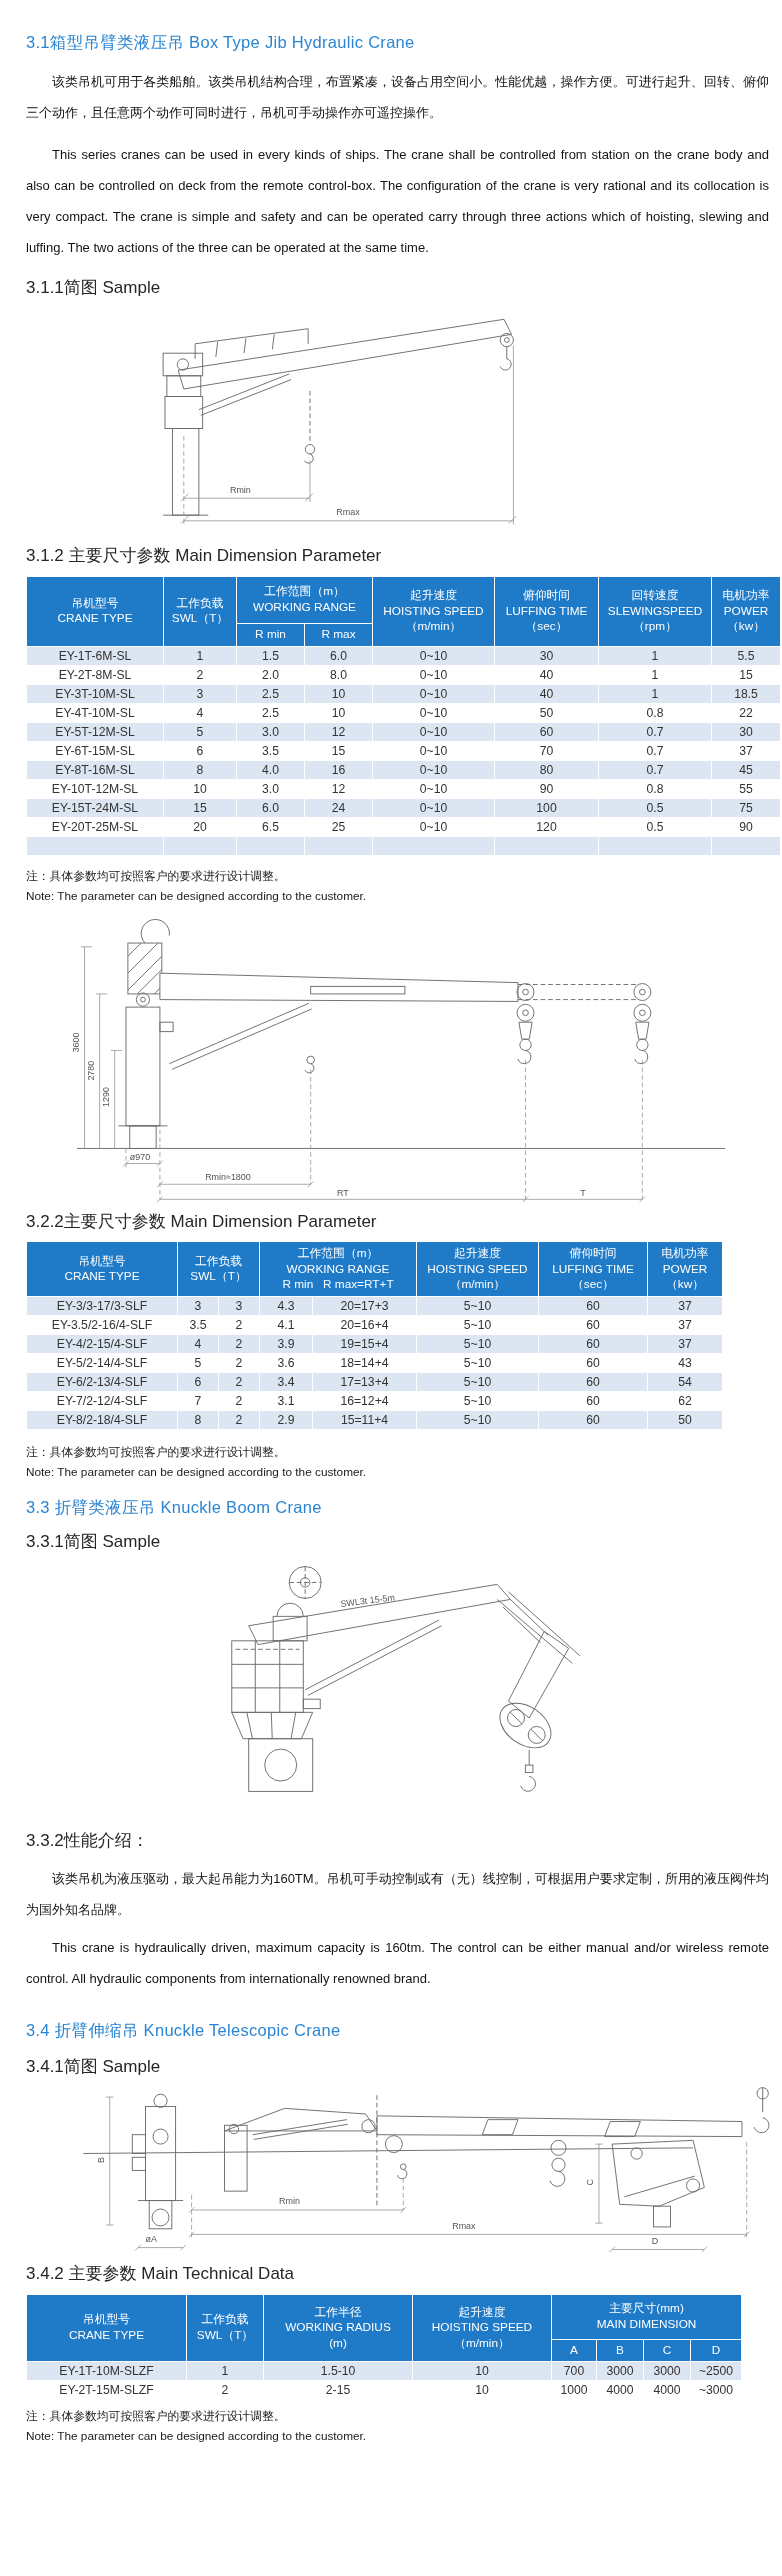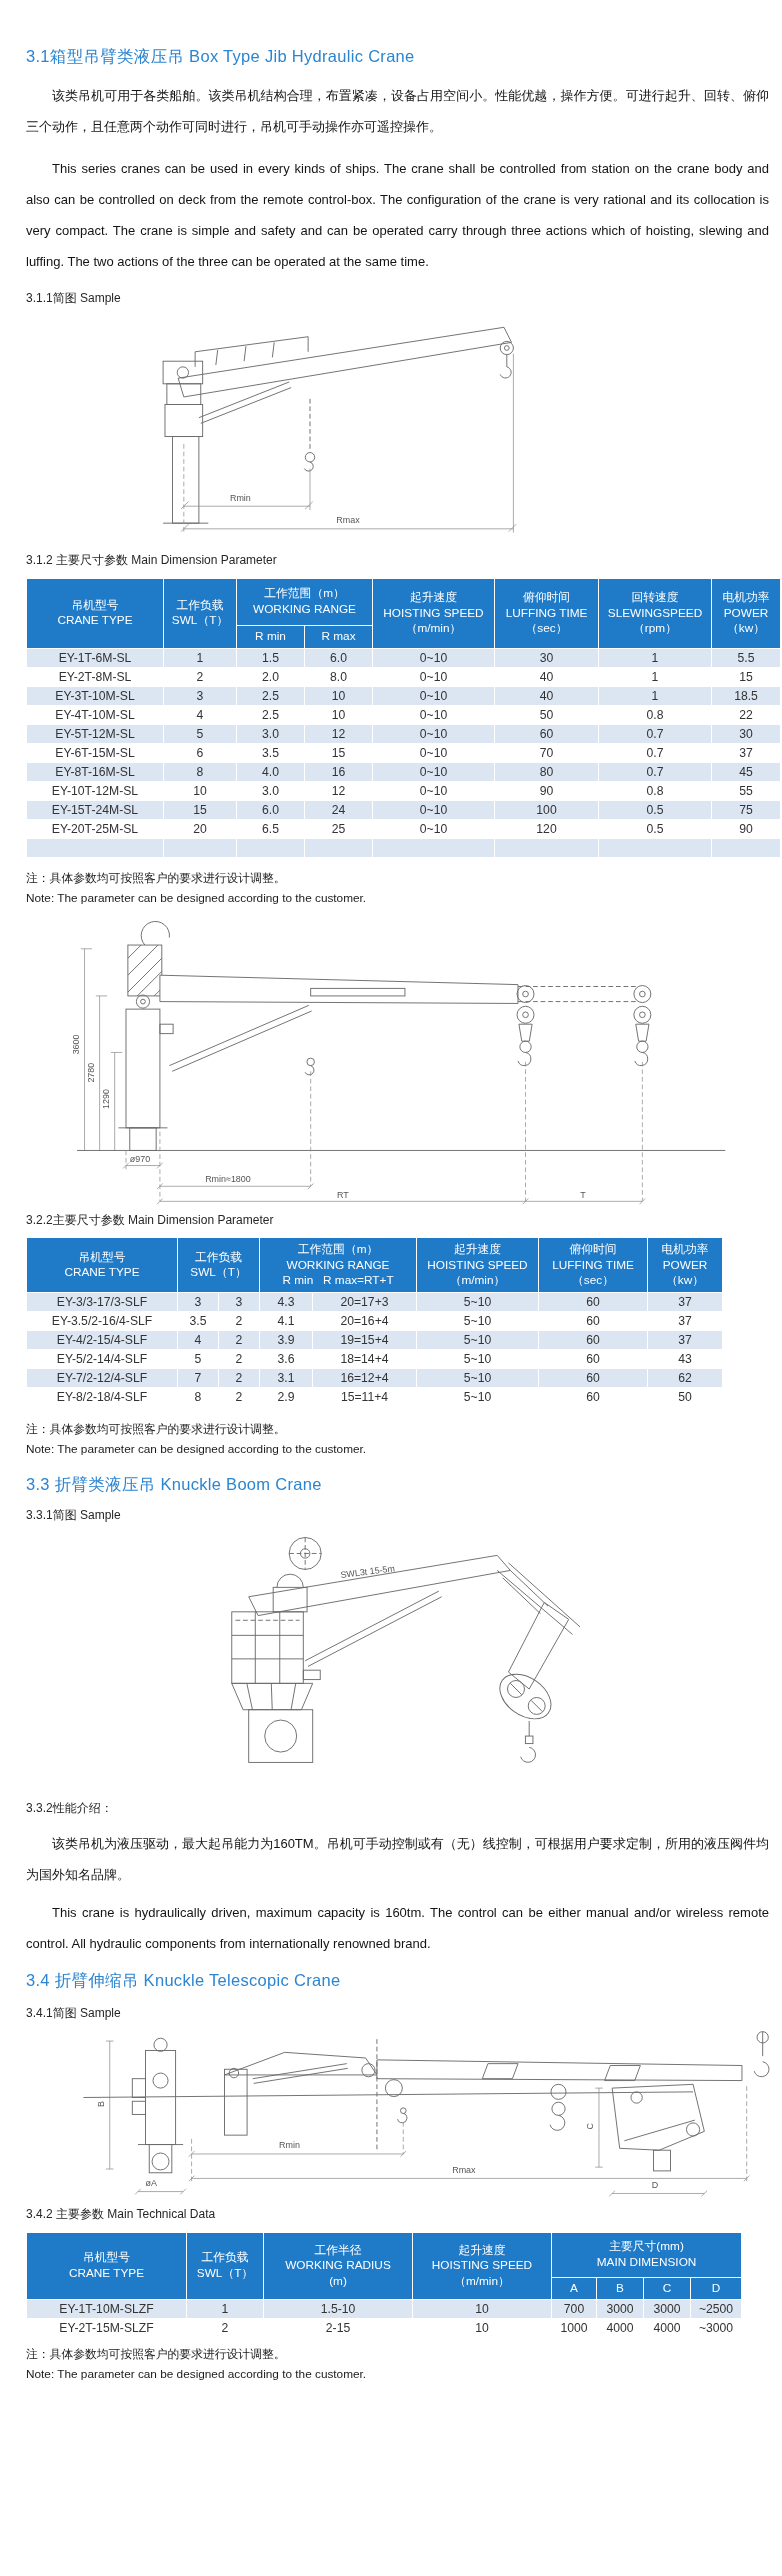--- a/index.html
+++ b/index.html
@@ -3,21 +3,21 @@
 <meta charset="utf-8">
 <style>
   * { box-sizing: border-box; }
   html,body { margin:0; padding:0; }
   body {
     width:782px; height:2576px; background:#ffffff; overflow:hidden;
     font-family:"Liberation Sans","DejaVu Sans",sans-serif; color:#1d1d1d;
   }
   .page { padding:0 13px 0 26px; }
   .sec-heading { font-size:16.5px; font-weight:400; color:#2b85d2; letter-spacing:0.3px; }
-  .sub-heading { font-size:12px; font-weight:400; color:#262626; }
+  .sub-heading { font-size:17px; font-weight:400; color:#262626; }
   .para { font-size:13px; line-height:31px; text-align:justify; text-indent:2em; color:#141414; }
   .note { font-size:11.8px; line-height:20px; color:#1b1b1b; }
   table { border-collapse:collapse; table-layout:fixed; border-bottom:0.9px solid #c9d3e0; }
   th {
     background:#1f7ac8; color:#fff; font-weight:400; font-size:11.8px; line-height:1.32;
     white-space:pre-wrap; text-align:center; vertical-align:middle;
     border:1.9px solid #fff; padding:2.8px 0.9px;
   }
   td {
     font-size:12.2px; color:#333; text-align:center; vertical-align:middle;
@@ -32,21 +32,21 @@
   .ln  { stroke:#6b6b6b; fill:none; stroke-width:1; }
   .dim { stroke:#8f8f8f; fill:none; stroke-width:.8; }
   .dsh { stroke-dasharray:5 3; }
   .dl  { font-size:9.5px; fill:#555; stroke:none; }
 </style>
 </head>
 <body>
 
 <div class="page">
 
-  <div class="sec-heading" style="margin-top:46px">3.1箱型吊臂类液压吊  Box Type Jib Hydraulic Crane</div>
+  <div class="sec-heading" style="margin-top:32px">3.1箱型吊臂类液压吊  Box Type Jib Hydraulic Crane</div>
   <p class="para" style="margin:12.2px 0 0 0">该类吊机可用于各类船舶。该类吊机结构合理，布置紧凑，设备占用空间小。性能优越，操作方便。可进行起升、回转、俯仰三个动作，且任意两个动作可同时进行，吊机可手动操作亦可遥控操作。</p>
   <p class="para" style="margin:11.3px 0 0 0">This series cranes can be used in every kinds of ships. The crane shall be controlled from station on the crane body and also can be controlled on deck from the remote control-box. The configuration of the crane is very rational and its collocation is very compact. The crane is simple and safety and can be operated carry through three actions which of hoisting, slewing and luffing. The two actions of the three can be operated at the same time.</p>
   <div class="sub-heading" style="margin-top:12.2px">3.1.1简图  Sample</div>
 
   <div style="margin:5.7px 0 0 58px">
     <svg width="452" height="234" viewBox="0 0 480 248">
       <g class="ln">
         <polygon points="100,70 446,16 454,32 106,90" fill="#fff"></polygon>
         <line x1="118" y1="42" x2="238" y2="26"></line>
         <line x1="118" y1="42" x2="118" y2="58"></line>
@@ -387,20 +387,30 @@
           <td>EY-5/2-14/4-SLF</td>
           <td>5</td>
           <td>2</td>
           <td>3.6</td>
           <td>18=14+4</td>
           <td>5~10</td>
           <td>60</td>
           <td>43</td>
         </tr>
         <tr>
+          <td>EY-6/2-13/4-SLF</td>
+          <td>6</td>
+          <td>2</td>
+          <td>3.4</td>
+          <td>17=13+4</td>
+          <td>5~10</td>
+          <td>60</td>
+          <td>54</td>
+        </tr>
+        <tr>
           <td>EY-7/2-12/4-SLF</td>
           <td>7</td>
           <td>2</td>
           <td>3.1</td>
           <td>16=12+4</td>
           <td>5~10</td>
           <td>60</td>
           <td>62</td>
         </tr>
         <tr>
@@ -462,21 +472,21 @@
         <circle cx="182" cy="220" r="17"></circle>
       </g>
       <text class="dl" x="246" y="52" transform="rotate(-7 246 52)">SWL3t 15-5m</text>
     </svg>
   </div>
 
   <div class="sub-heading" style="margin-top:15px">3.3.2性能介绍：</div>
   <p class="para" style="margin:11.3px 0 0 0">该类吊机为液压驱动，最大起吊能力为160TM。吊机可手动控制或有（无）线控制，可根据用户要求定制，所用的液压阀件均为国外知名品牌。</p>
   <p class="para" style="margin:7.5px 0 0 0">This crane is hydraulically driven, maximum capacity is 160tm. The control can be either manual and/or wireless remote control. All hydraulic components from internationally renowned brand.</p>
 
-  <div class="sec-heading" style="margin-top:11px">3.4 折臂伸缩吊 Knuckle Telescopic Crane</div>
+  <div class="sec-heading" style="margin-top:26px">3.4 折臂伸缩吊 Knuckle Telescopic Crane</div>
   <div class="sub-heading" style="margin-top:12.2px">3.4.1简图 Sample</div>
 
   <div style="margin:4.7px 0 0 57px">
     <svg width="697" height="175" viewBox="0 0 740 186">
       <g class="dim">
         <line x1="28" y1="16" x2="28" y2="152"></line>
           <line x1="24" y1="16" x2="32" y2="16"></line>
           <line x1="24" y1="152" x2="32" y2="152"></line>
       </g>
       <text class="dl" transform="rotate(-90 22 86)" x="22" y="86">B</text>

